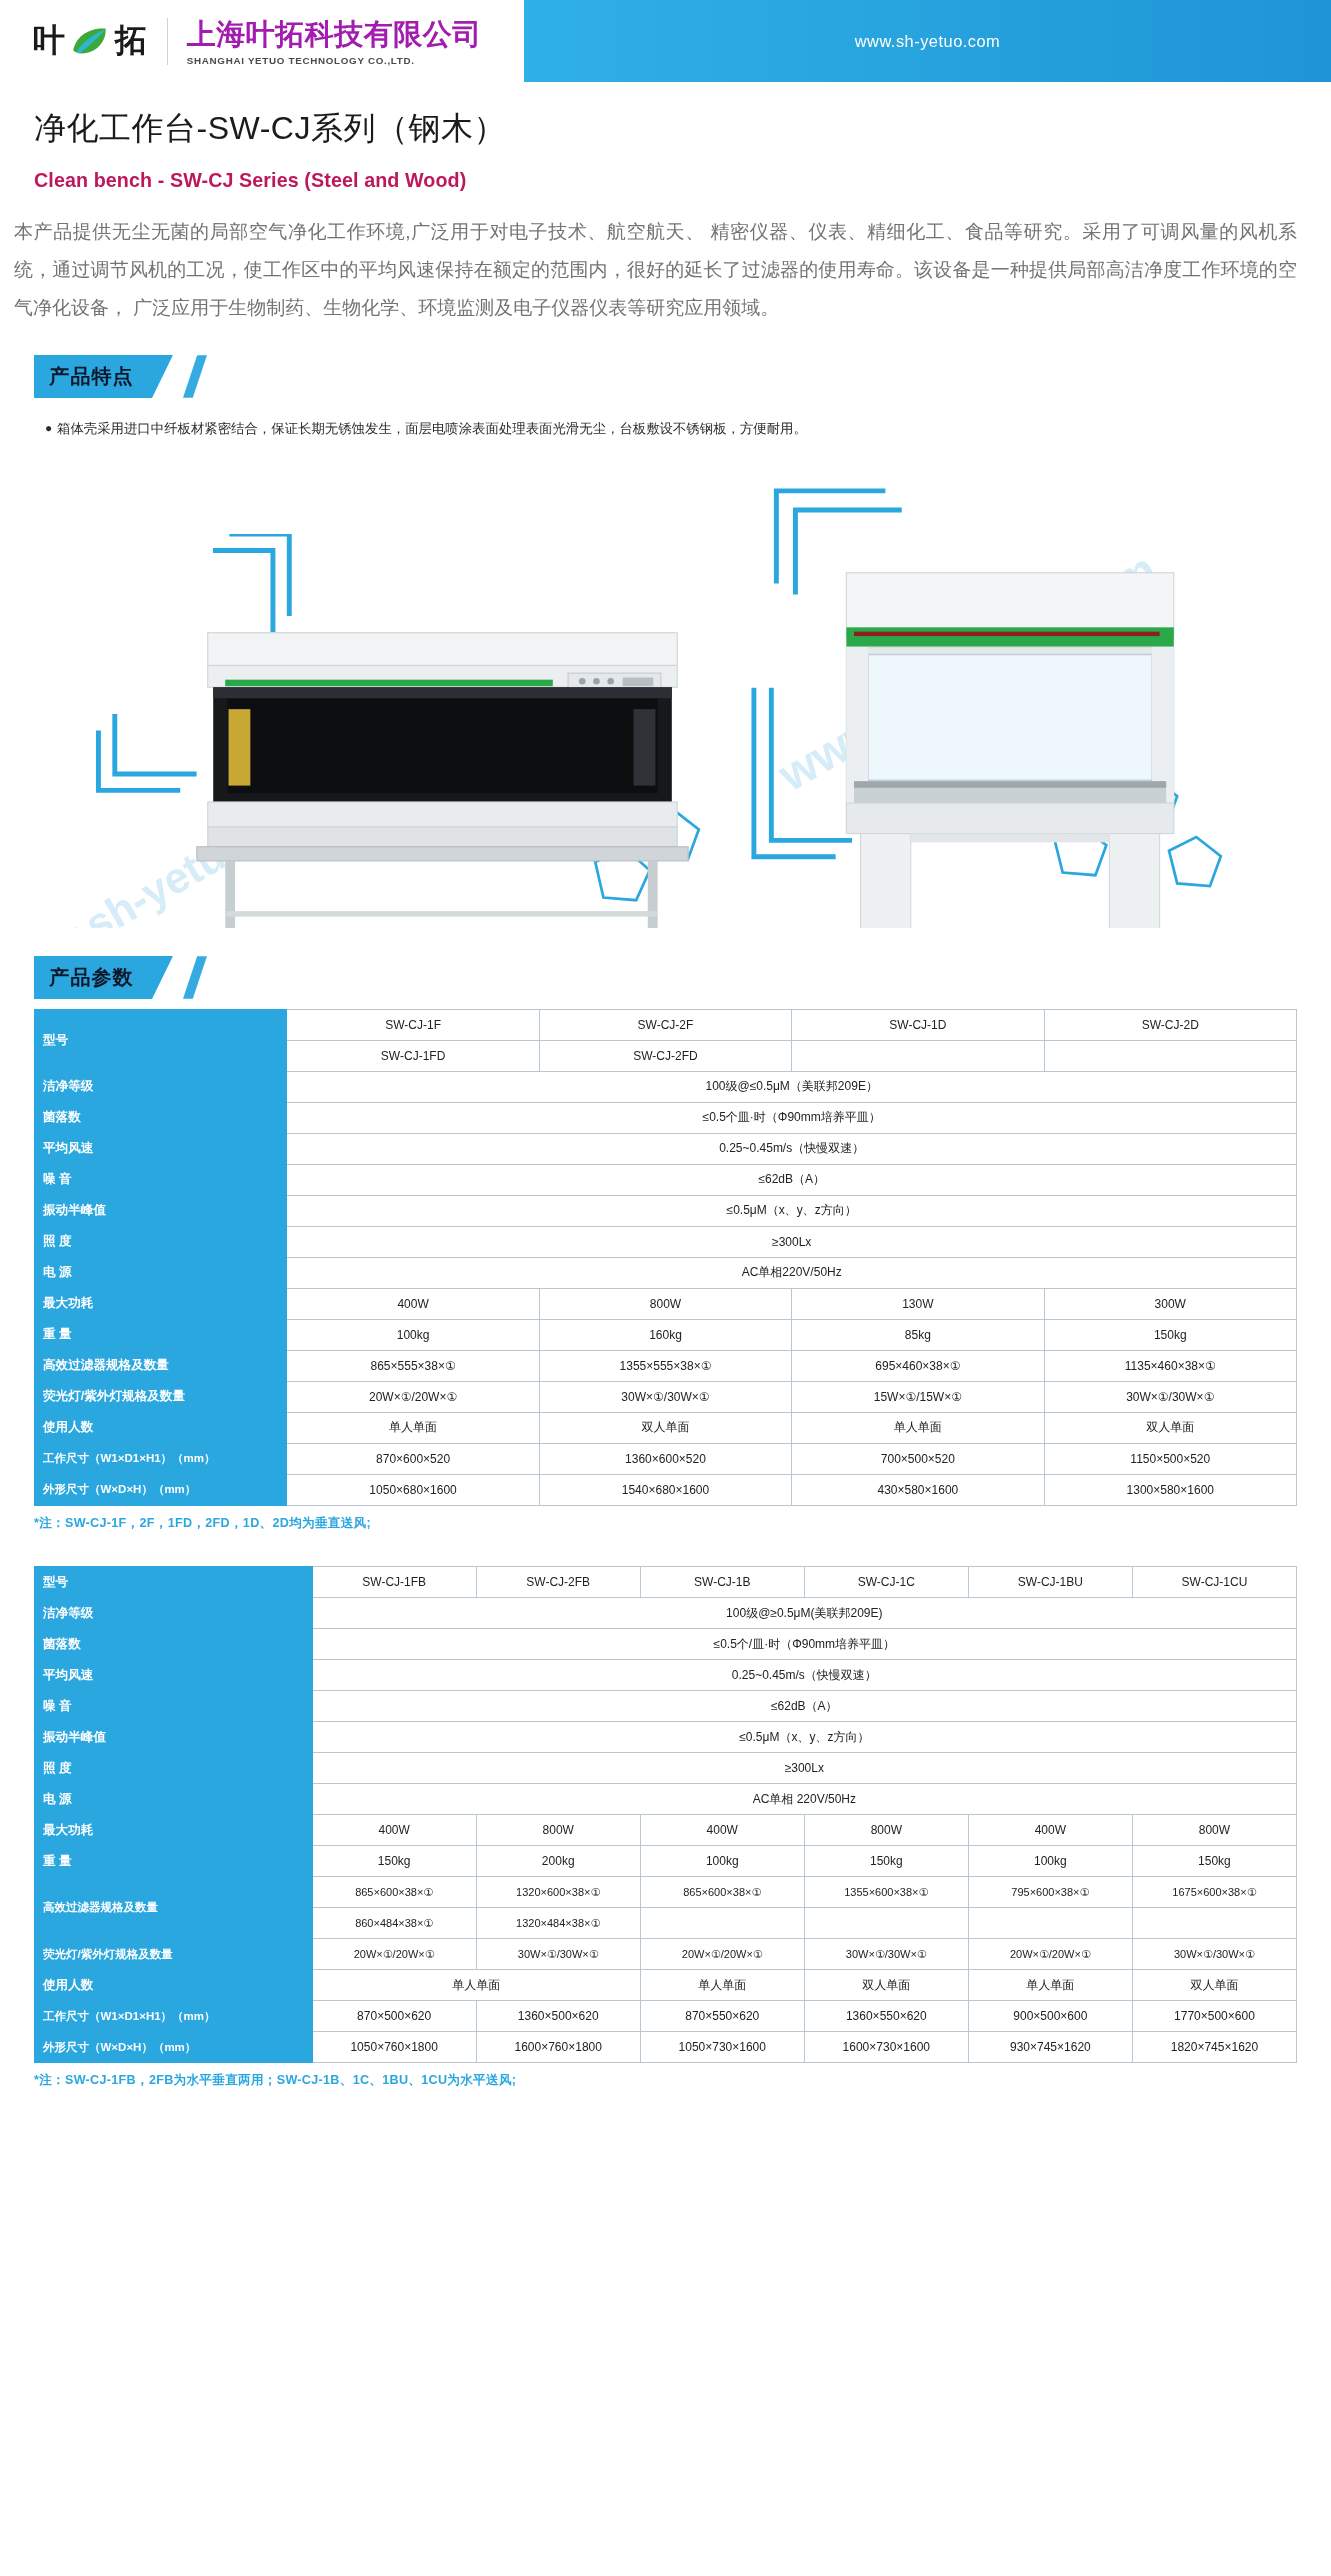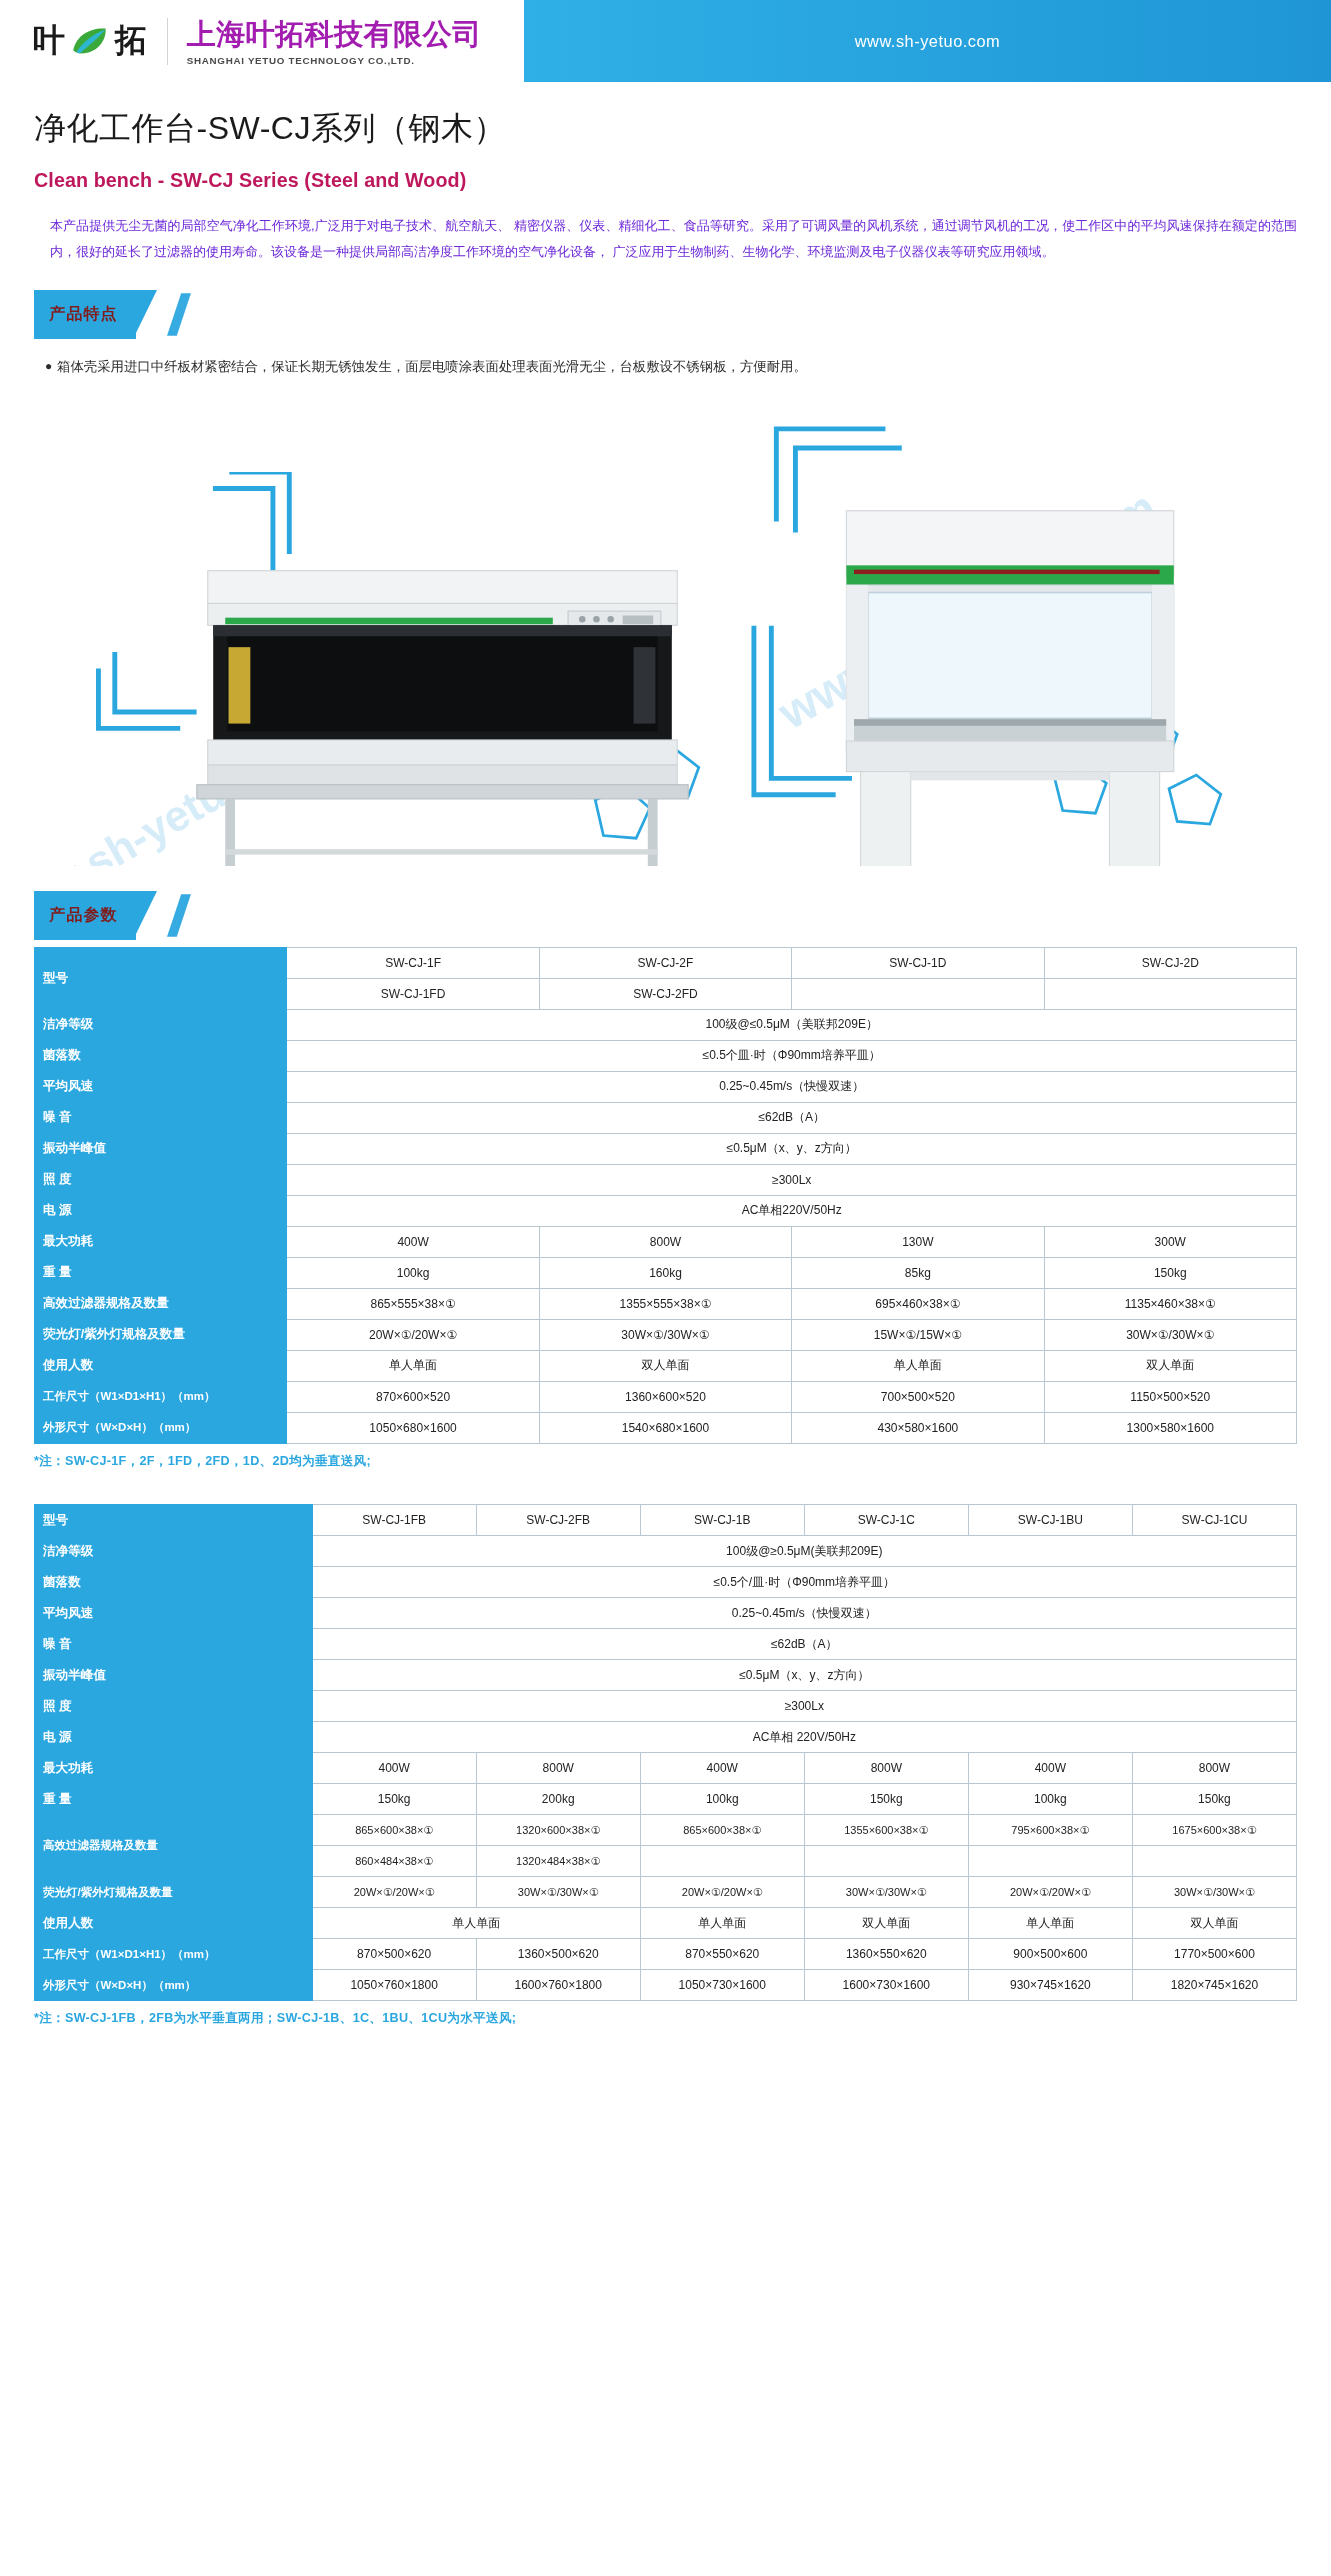--- a/index.html
+++ b/index.html
@@ -39,29 +39,29 @@
     font-size:16.4px; letter-spacing:0.5px;
     background: linear-gradient(90deg,#2fb0e6 0%, #1f95d6 100%);
   }
 
   
   .title-wrap { padding: 25px 34px 0 34px; }
   .title-cn { font-size:32px; font-weight:400; color:#1b1b1b; letter-spacing:0.5px; }
   .title-en { font-size:19.7px; color:#be185d; margin-top:18px; letter-spacing:0.1px; font-weight:700; }
 
   .intro {
-    margin: 21px 34px 0 50px; font-size:13px; line-height:2.0; color:#6d28d9; text-align:justify;
+    margin: 21px 34px 0 14px; font-size:19px; line-height:2.0; color:#737373; text-align:justify;
   }
   .intro p { margin:0; }
 
   
   .section-head { margin: 28px 0 0 34px; position:relative; height:43px; display:flex; align-items:center; }
   .section-head .bar {
-    background:#2ba7e0; height:49px; display:flex; align-items:center; padding:0 18.6px 0 15.3px;
-    color:#7f1d1d; font-size:16px; font-weight:700; letter-spacing:1.1px;
+    background:#2ba7e0; height:43px; display:flex; align-items:center; padding:0 18.6px 0 15.3px;
+    color:#0f172a; font-size:20px; font-weight:700; letter-spacing:1.1px;
     position:relative;
   }
   .section-head .bar::after {
     content:""; position:absolute; right:-21px; top:0;
     border-top:43px solid #2ba7e0; border-right:21px solid transparent;
   }
 
   .features { margin: 18.6px 34px 0 45px; }
   .feature-item { display:flex; font-size:13.4px; line-height:1.85; color:#2b2b2b; }
   .feature-bullet { width:12px; flex:0 0 12px; font-size:12px; line-height:1.85; }

